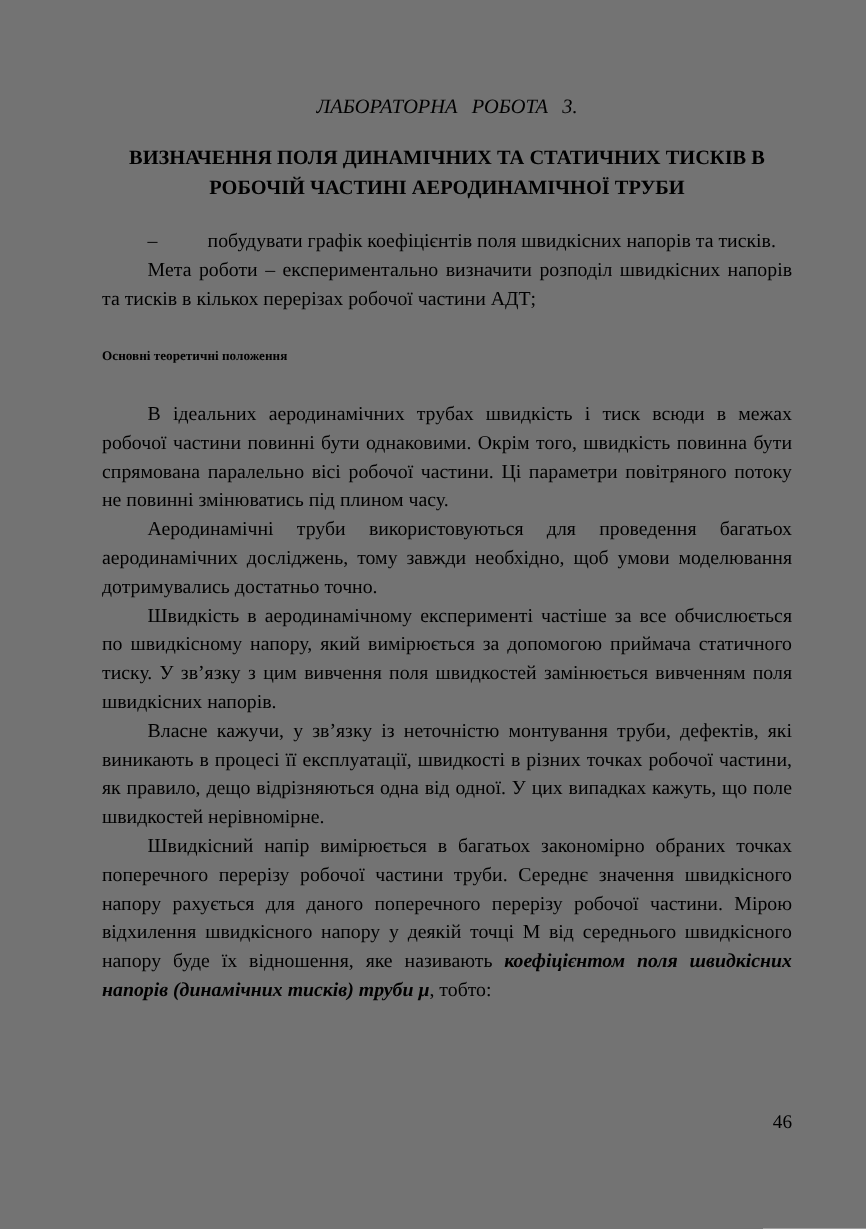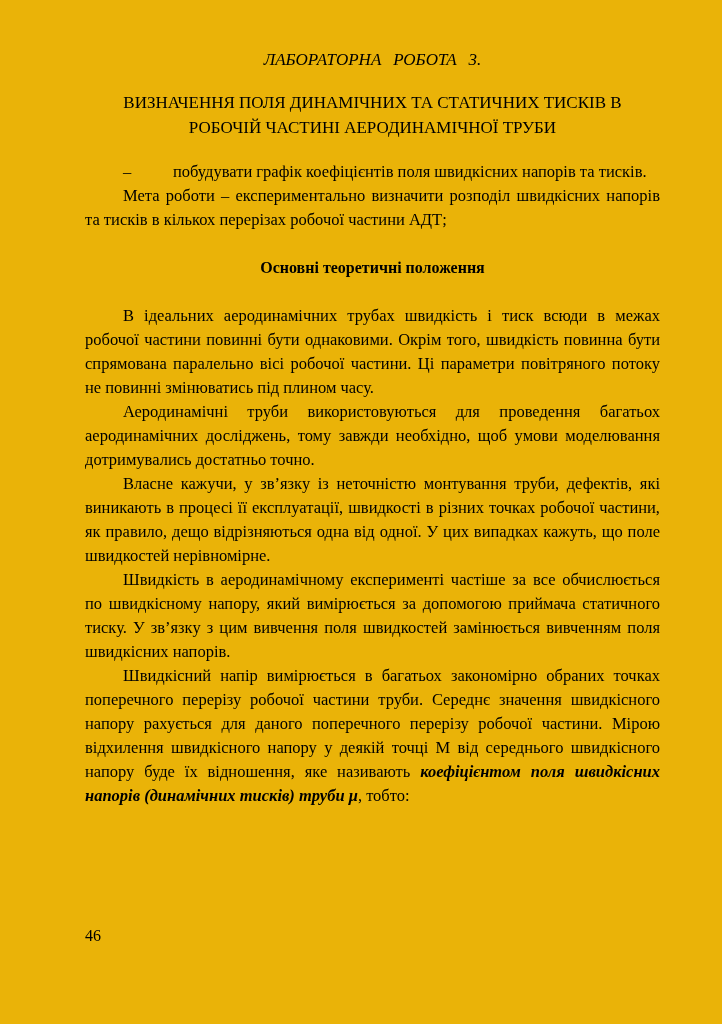--- a/index.html
+++ b/index.html
@@ -5,71 +5,71 @@
   html, body {
     margin: 0;
     padding: 0;
     background: #e9e9e9;
   }
   .page {
     position: relative;
     width: 722px;
     height: 1024px;
     margin: 0 auto;
-    background: #eab308;
+    background: #737373;
     box-sizing: border-box;
-    padding: 48px 62px 0 85px;
+    padding: 77px 62px 0 85px;
     font-family: "Liberation Serif", "DejaVu Serif", serif;
     color: #000000;
     font-size: 16.5px;
     line-height: 24px;
     overflow: hidden;
   }
   .lab-title {
     text-align: center;
     font-style: italic;
     font-weight: normal;
     font-size: 17px;
     word-spacing: 0.45em;
     margin: 0 0 18px 0;
   }
   .main-heading {
     text-align: center;
-    font-weight: normal;
+    font-weight: bold;
     font-size: 17px;
     line-height: 25px;
     margin: 0 auto 20px auto;
     max-width: 545px;
   }
   p.body-par {
     margin: 0;
     text-align: justify;
     text-indent: 38px;
   }
   .dash-cell {
     display: inline-block;
     width: 50px;
     text-indent: 0;
   }
   .section-heading {
-    text-align: center;
+    text-align: left;
     font-weight: bold;
-    font-size: 16px;
+    font-size: 11px;
     margin: 24px 0 24px 0;
   }
   .emph {
     font-style: italic;
     font-weight: bold;
   }
   .page-number {
     position: absolute;
     bottom: 76px;
     left: 85px;
     right: 62px;
-    text-align: left;
+    text-align: right;
     font-size: 16px;
   }
 </style>
 </head>
 <body>
 
 <div class="page">
 
   <h3 class="lab-title">ЛАБОРАТОРНА РОБОТА 3.</h3>
 
@@ -78,21 +78,21 @@
   <p class="body-par"><span class="dash-cell">–</span><span>побудувати графік коефіцієнтів поля швидкісних напорів та тисків.</span></p>
 
   <p class="body-par">Мета роботи – експериментально визначити розподіл швидкісних напорів та тисків в кількох перерізах робочої частини АДТ;</p>
 
   <h2 class="section-heading">Основні теоретичні положення</h2>
 
   <p class="body-par">В ідеальних аеродинамічних трубах швидкість і тиск всюди в межах робочої частини повинні бути однаковими. Окрім того, швидкість повинна бути спрямована паралельно вісі робочої частини. Ці параметри повітряного потоку не повинні змінюватись під плином часу.</p>
 
   <p class="body-par">Аеродинамічні труби використовуються для проведення багатьох аеродинамічних досліджень, тому завжди необхідно, щоб умови моделювання дотримувались достатньо точно.</p>
 
+  <p class="body-par">Швидкість в аеродинамічному експерименті частіше за все обчислюється по швидкісному напору, який вимірюється за допомогою приймача статичного тиску. У зв’язку з цим вивчення поля швидкостей замінюється вивченням поля швидкісних напорів.</p>
+
   <p class="body-par">Власне кажучи, у зв’язку із неточністю монтування труби, дефектів, які виникають в процесі її експлуатації, швидкості в різних точках робочої частини, як правило, дещо відрізняються одна від одної. У цих випадках кажуть, що поле швидкостей нерівномірне.</p>
-
-  <p class="body-par">Швидкість в аеродинамічному експерименті частіше за все обчислюється по швидкісному напору, який вимірюється за допомогою приймача статичного тиску. У зв’язку з цим вивчення поля швидкостей замінюється вивченням поля швидкісних напорів.</p>
 
   <p class="body-par"><span>Швидкісний напір вимірюється в багатьох закономірно обраних точках поперечного перерізу робочої частини труби. Середнє значення швидкісного напору рахується для даного поперечного перерізу робочої частини. Мірою відхилення швидкісного напору у деякій точці М від середнього швидкісного напору буде їх відношення, яке називають </span><span class="emph">коефіцієнтом поля швидкісних напорів (динамічних тисків) труби μ</span><span>, тобто:</span></p>
 
   <div class="page-number">46</div>
 
 </div>
 
 </body></html>

